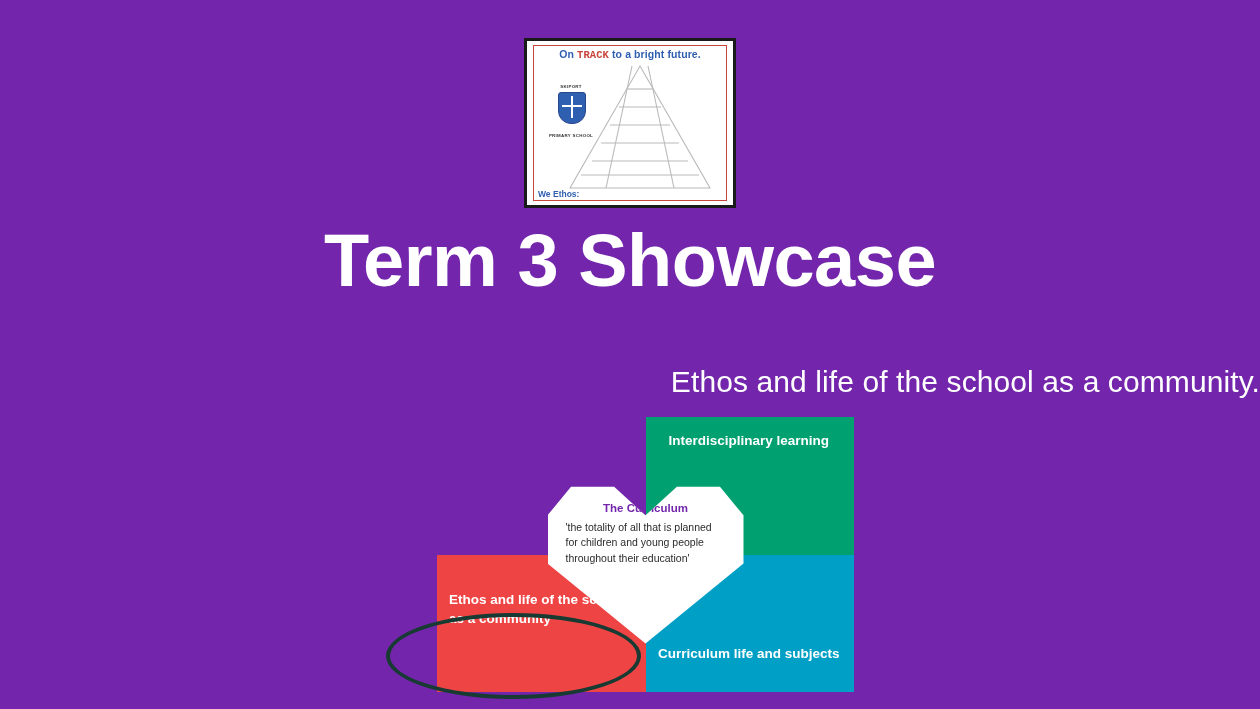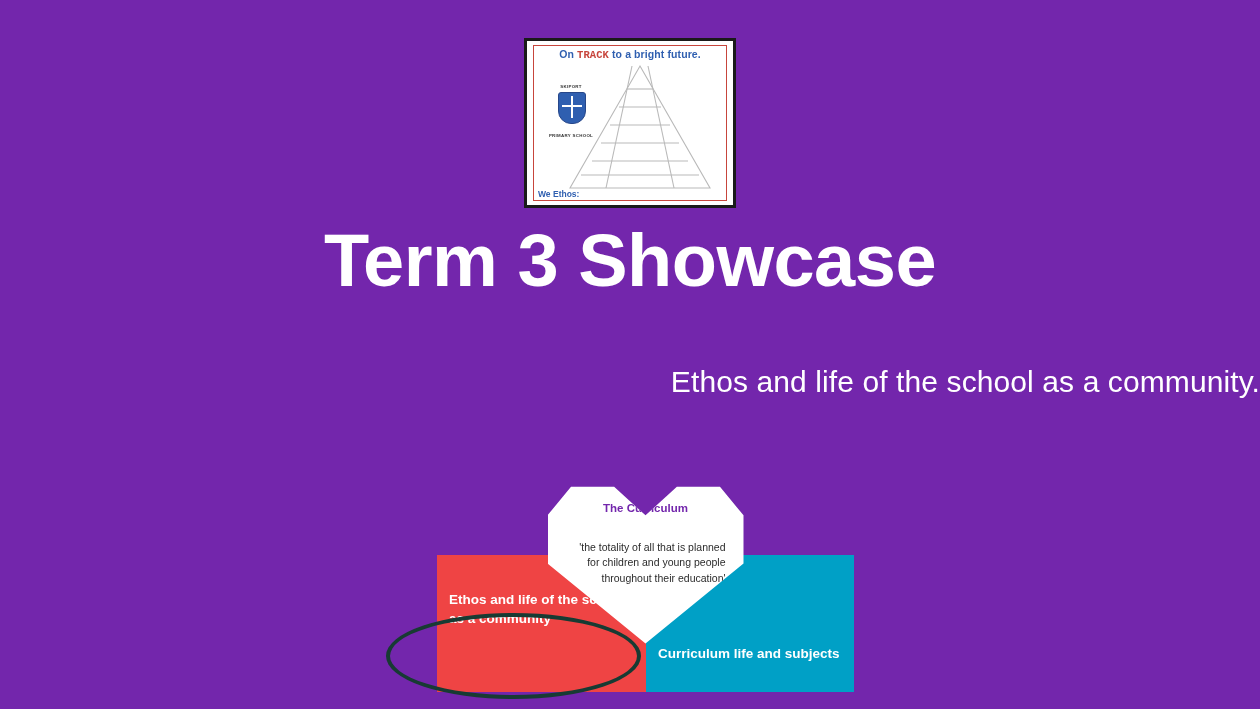--- a/index.html
+++ b/index.html
@@ -196,25 +196,24 @@
     color: #7326ac;
     font-size: 11.5px;
     font-weight: bold;
   }
   .heart-text {
     position: absolute;
     left: 50%;
     top: 54px;
     transform: translateX(-50%);
     width: 160px;
-    text-align: right;
+    text-align: left;
     color: #2b2b2b;
     font-size: 10.5px;
     line-height: 1.5;
-    margin-top: 20px;
   }
 
   .ellipse {
     position: absolute;
     left: -51px;
     top: 196px;
     width: 255px;
     height: 86px;
     border: 4px solid #173b33;
     border-radius: 50%;
@@ -256,20 +255,23 @@
     <div class="logo-footer">We Ethos:</div>
   </div>
 </div>
 
 <div class="title">Term 3 Showcase</div>
 <div class="subtitle">Ethos and life of the school as a community.</div>
 
 <div class="diagram">
 
 
+  <div class="quad q-tr">
+    <span>Interdisciplinary learning</span>
+  </div>
 
   <div class="quad q-bl">
     <span>Ethos and life of the school as a community</span>
   </div>
 
   <div class="quad q-br">
     <span>Curriculum life and subjects</span>
   </div>
 
   <div class="heart">

